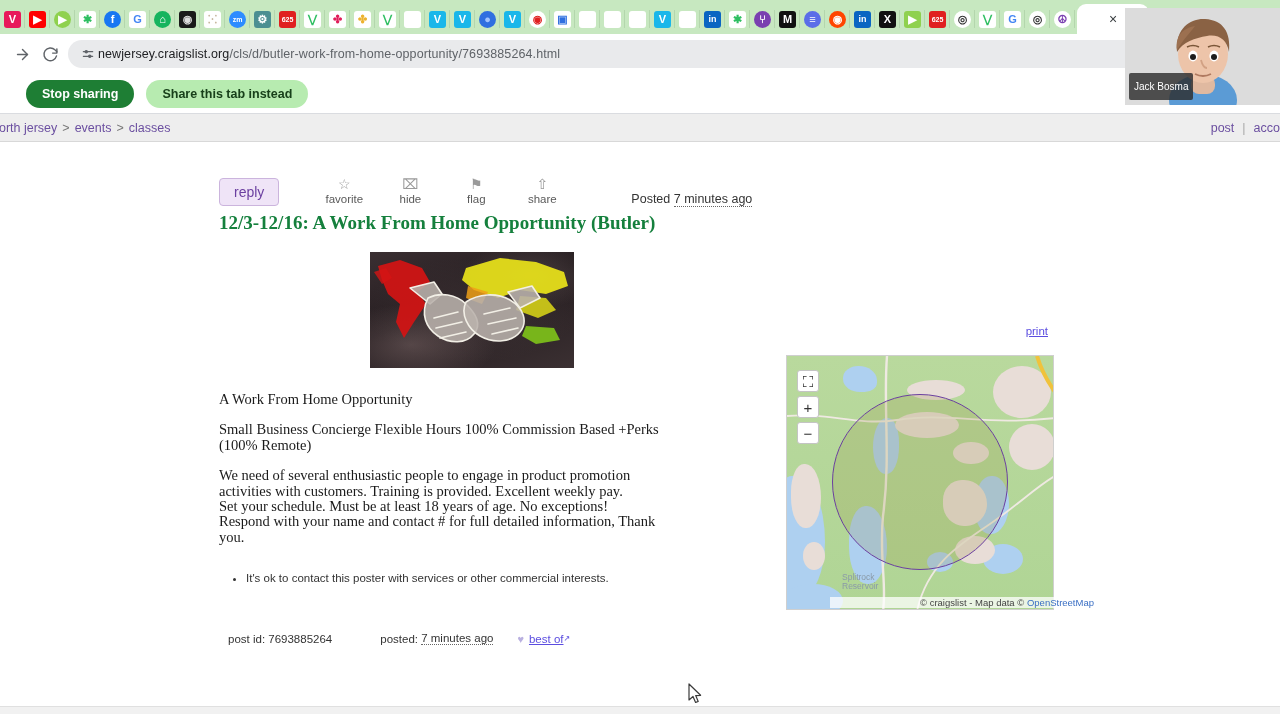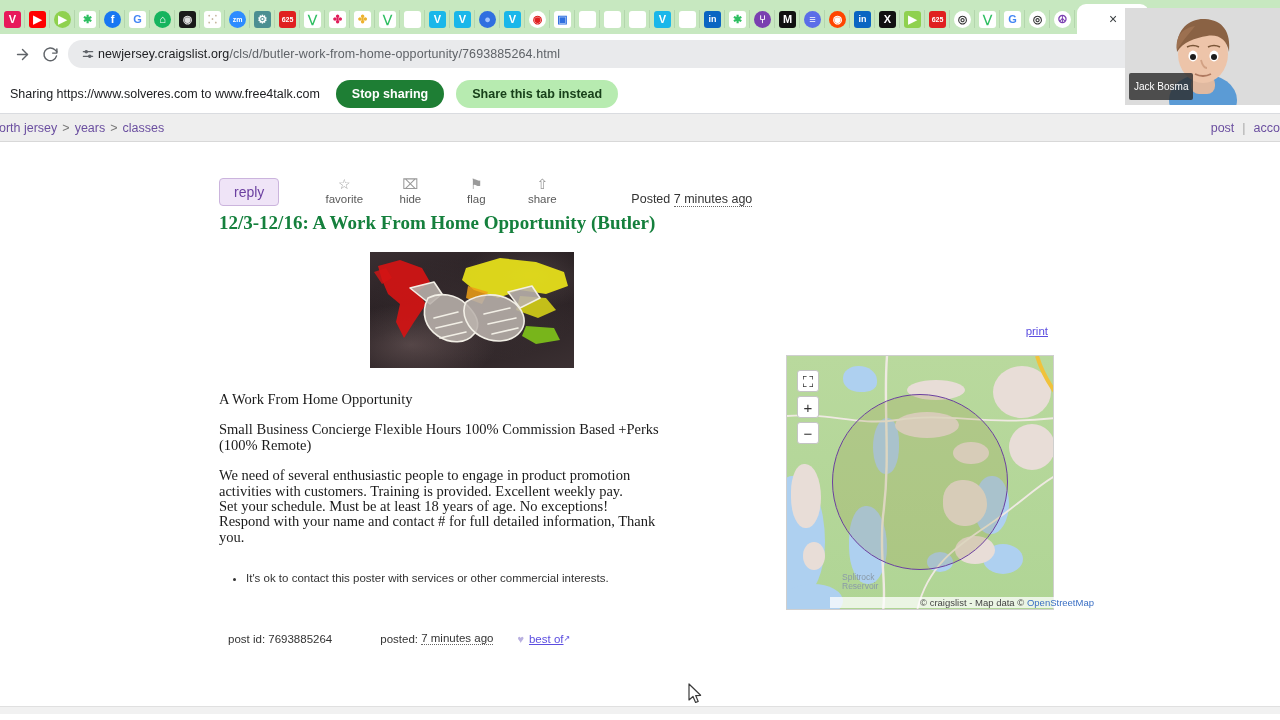--- a/index.html
+++ b/index.html
@@ -485,29 +485,28 @@
       </span>
     </div>
     <div class="tb-ico">
       <svg width="15" height="17" viewBox="0 0 24 24" fill="none" stroke="#5f6368" stroke-width="2" stroke-linecap="round">
           <path d="M9 3H6v18h3M15 3h3v18h-3"></path>
         </svg>
     </div>
   </div>
 
   <div id="sharebar">
-    <span class="msg">Sharing https://www.solveres.com to www.free4talk.com</span>
     <button class="btn-stop">Stop sharing</button>
     <button class="btn-share-instead">Share this tab instead</button>
   </div>
 
   <div id="page">
 
     <div id="crumbbar">
-      <span class="crumb-left" id="crumbs"><a>north jersey</a><span class="sep">&gt;</span><a>years</a><span class="sep">&gt;</span><a>classes</a></span>
+      <span class="crumb-left" id="crumbs"><a>north jersey</a><span class="sep">&gt;</span><a>events</a><span class="sep">&gt;</span><a>classes</a></span>
       <span class="crumb-right" id="crumbs-right"><a>post</a><span class="bar">|</span><a>acco</a></span>
     </div>
 
     <div id="content">
 
       <div id="posting-bar">
         <button class="reply-btn">reply</button>
         <div id="action-items" style="display:flex;margin-left:30px">
             <div class="act">
               <span class="glyph">☆</span>

